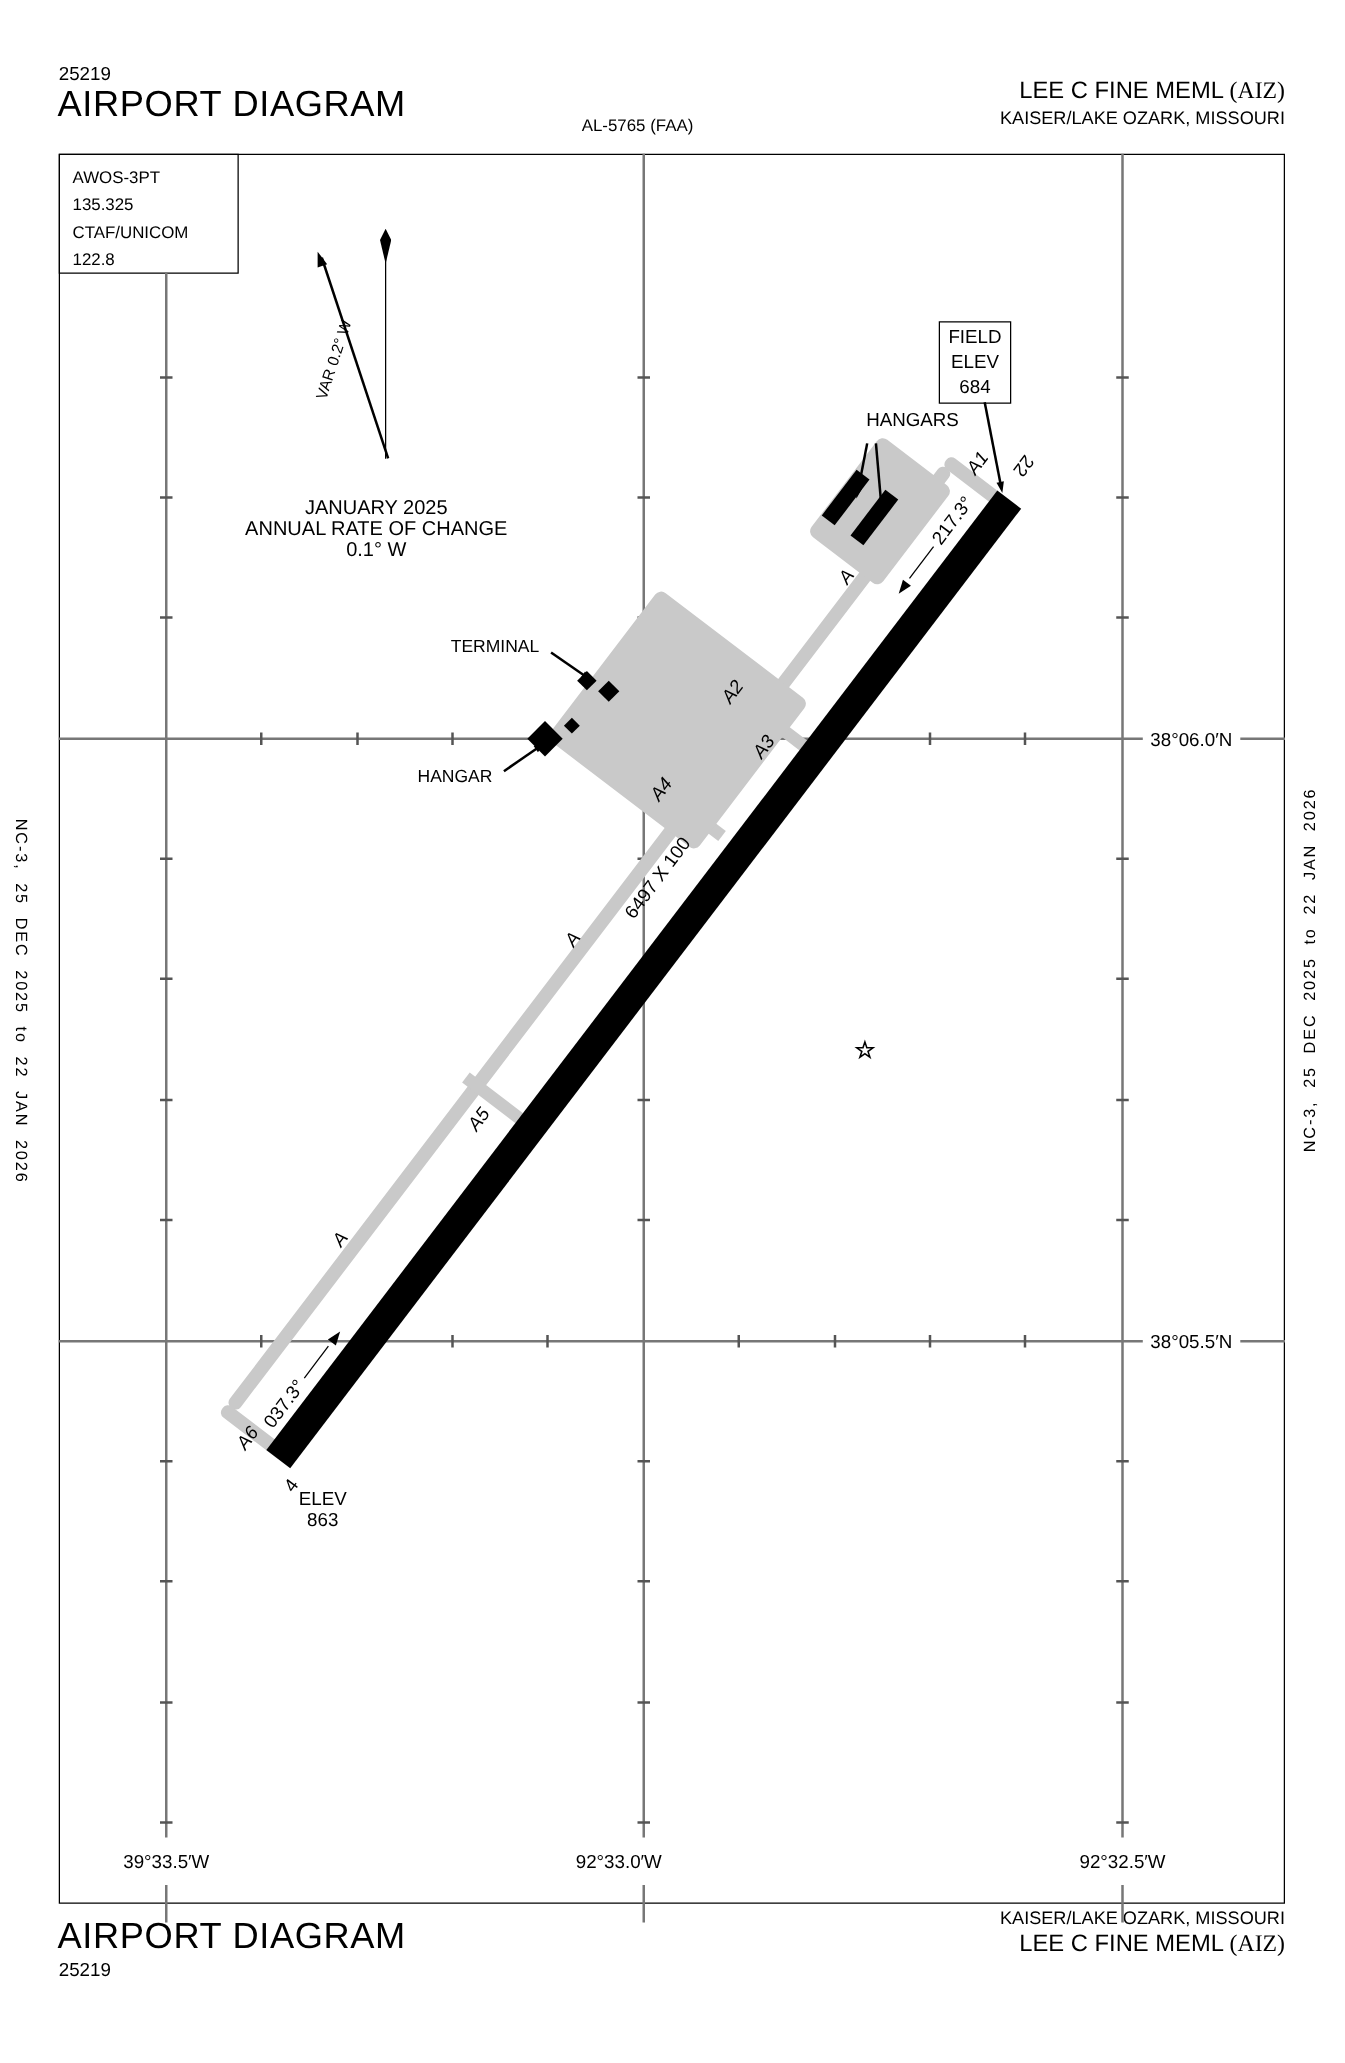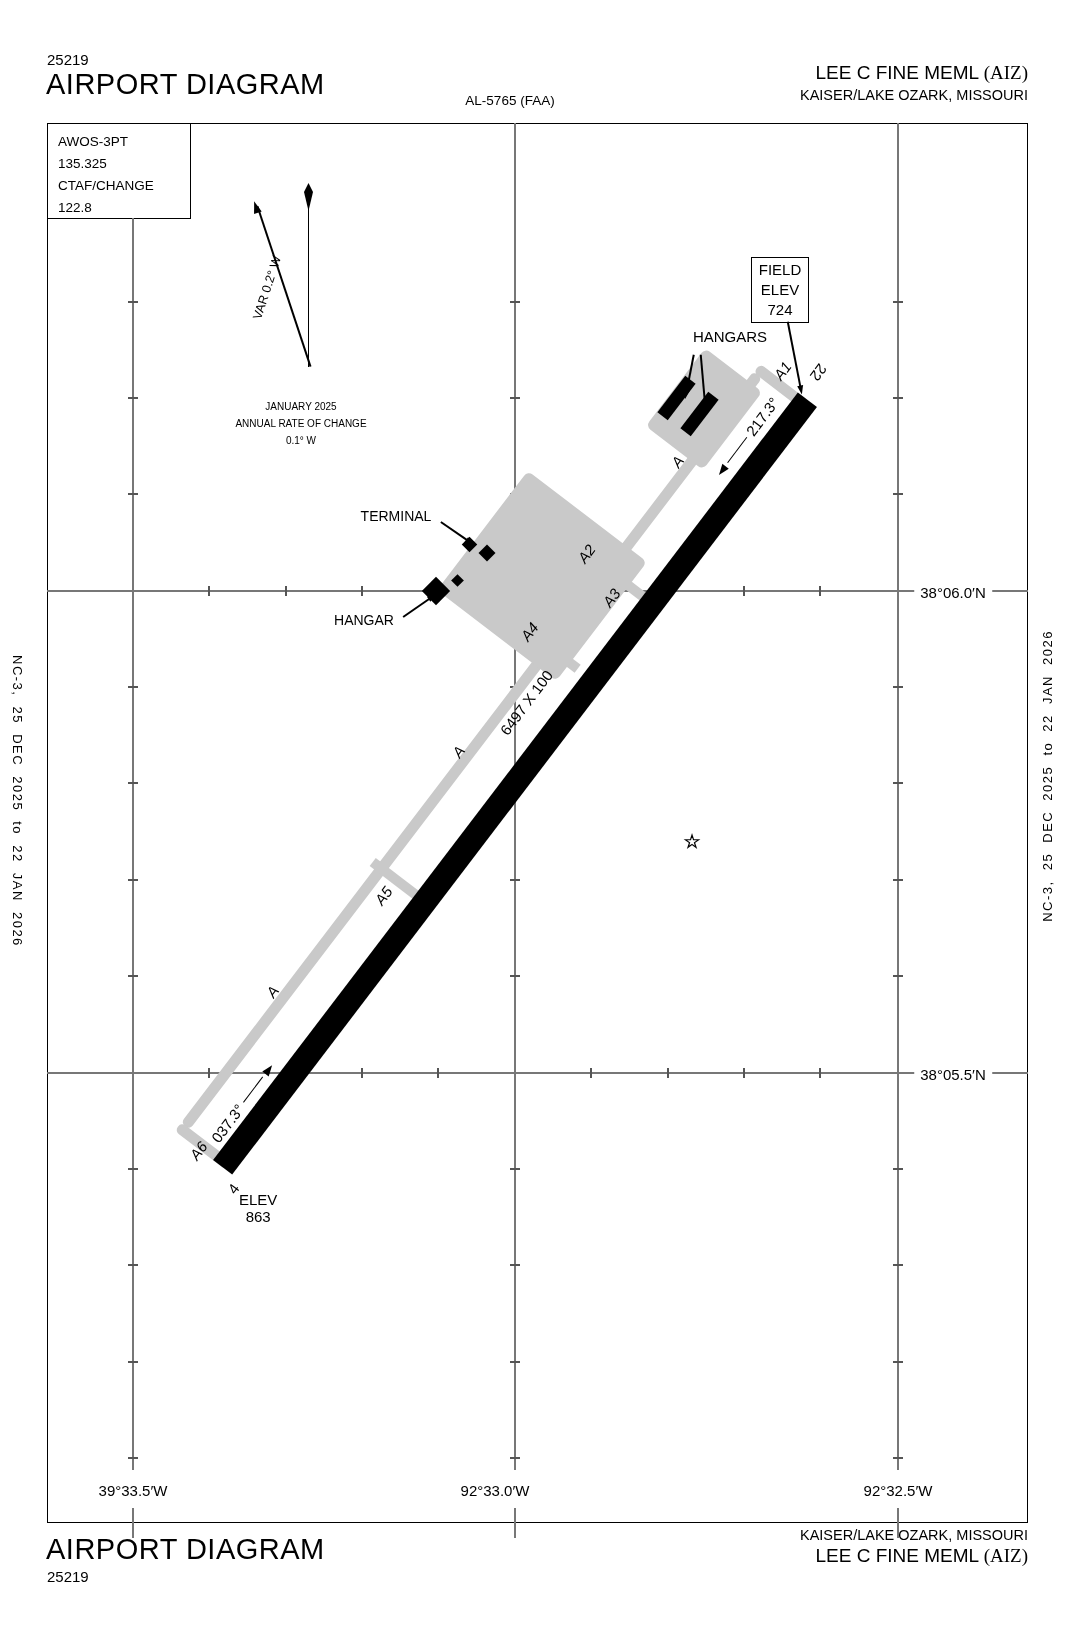--- a/index.html
+++ b/index.html
@@ -28,42 +28,42 @@
   .hdg{position:absolute;display:flex;align-items:center;gap:4px;z-index:6;white-space:nowrap;font-size:15px}
   .hline{width:32px;height:1.5px;background:#000}
   .ah-l{width:0;height:0;border-top:4px solid transparent;border-bottom:4px solid transparent;border-right:11px solid #000}
   .ah-r{width:0;height:0;border-top:4px solid transparent;border-bottom:4px solid transparent;border-left:11px solid #000}
   .z2{z-index:2}.z3{z-index:3}.z4{z-index:4}
   .fe-box{position:absolute;left:751px;top:257px;width:58px;height:66px;border:1.6px solid #000;box-sizing:border-box;
           text-align:center;font-size:15px;line-height:20px;padding-top:2px;z-index:6;background:#fff}
   .vtxt{position:absolute;writing-mode:vertical-rl;font-size:13px;letter-spacing:1.5px;word-spacing:5px;white-space:nowrap}
   .footer-title{position:absolute;font-size:29px;letter-spacing:.5px}
   .head-title{position:absolute;font-size:29px;letter-spacing:.5px}
-  .annual{position:absolute;left:195px;top:398px;width:212px;text-align:center;font-size:10px;line-height:17px}
+  .annual{position:absolute;left:195px;top:398px;width:212px;text-align:center;font-size:16px;line-height:17px}
   .diamond{position:absolute;transform:rotate(45deg)}
 </style>
 </head>
 <body>
 
 <div class="page">
 
   <div class="lbl" style="left:47px;top:52px;font-size:15px">25219</div>
   <div class="head-title" style="left:46px;top:68px">AIRPORT DIAGRAM</div>
   <div class="lbl small" style="left:510px;top:94px;transform:translateX(-50%)">AL-5765 (FAA)</div>
   <div class="lbl" style="right:48px;top:63px;font-size:19px;text-align:right">
     <span>LEE C FINE MEML</span>
     <span class="serif">(AIZ)</span>
   </div>
   <div class="lbl" style="right:48px;top:88px;font-size:14.5px">KAISER/LAKE OZARK, MISSOURI</div>
 
   <div class="border-box"></div>
   <div class="comm-box">
     <div>AWOS-3PT</div>
     <div>135.325</div>
-    <div>CTAF/CHANGE</div>
+    <div>CTAF/UNICOM</div>
     <div>122.8</div>
   </div>
 
   <div id="gridlayer">
       <div class="gline" style="left: 132.4px; top: 218px; width: 1.2px; height: 1252px;"></div>
       <div class="gline" style="left: 132.4px; top: 1508px; width: 1.2px; height: 30px;"></div>
       <div class="tick" style="left: 128px; top: 301.25px; width: 10px; height: 1.5px;"></div>
       <div class="tick" style="left: 128px; top: 397.25px; width: 10px; height: 1.5px;"></div>
       <div class="tick" style="left: 128px; top: 493.25px; width: 10px; height: 1.5px;"></div>
       <div class="tick" style="left: 128px; top: 686.25px; width: 10px; height: 1.5px;"></div>
@@ -158,21 +158,21 @@
   <div class="diamond blk z3" style="left:426px;top:581px;width:20px;height:20px"></div>
   <div class="diamond blk z3" style="left:463.5px;top:538.5px;width:11px;height:11px"></div>
   <div class="diamond blk z3" style="left:481px;top:547px;width:12px;height:12px"></div>
   <div class="diamond blk z3" style="left:452.5px;top:575.5px;width:9px;height:9px"></div>
 
   <div class="lbl ctr" style="left:692px;top:842px;font-size:19px;font-weight:bold;z-index:5">☆</div>
 
   <div class="fe-box">
     <div>FIELD</div>
     <div>ELEV</div>
-    <div>724</div>
+    <div>684</div>
   </div>
   <div class="parrow" style="left:788px;top:321px;width:66px;transform:rotate(79deg)">
       <span class="head"></span>
     </div>
 
   <div class="lbl ctr" style="left:730px;top:337px;font-size:15px;z-index:6">HANGARS</div>
   <div class="parrow" style="left:694px;top:354px;width:37px;transform:rotate(101deg)">
       <span class="head"></span>
     </div>
   <div class="parrow" style="left:701px;top:354px;width:50px;transform:rotate(85deg)">

